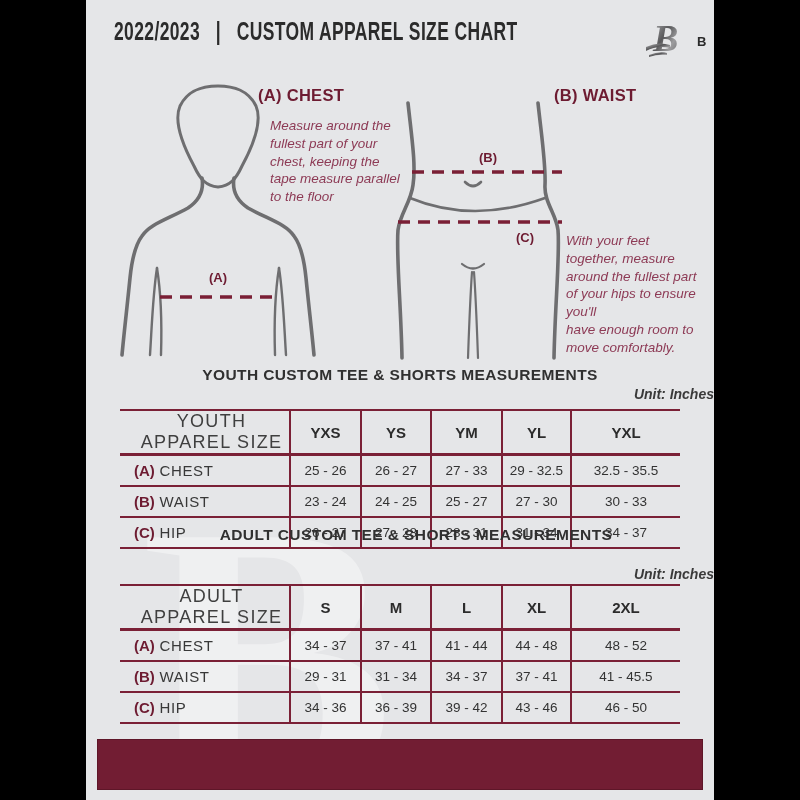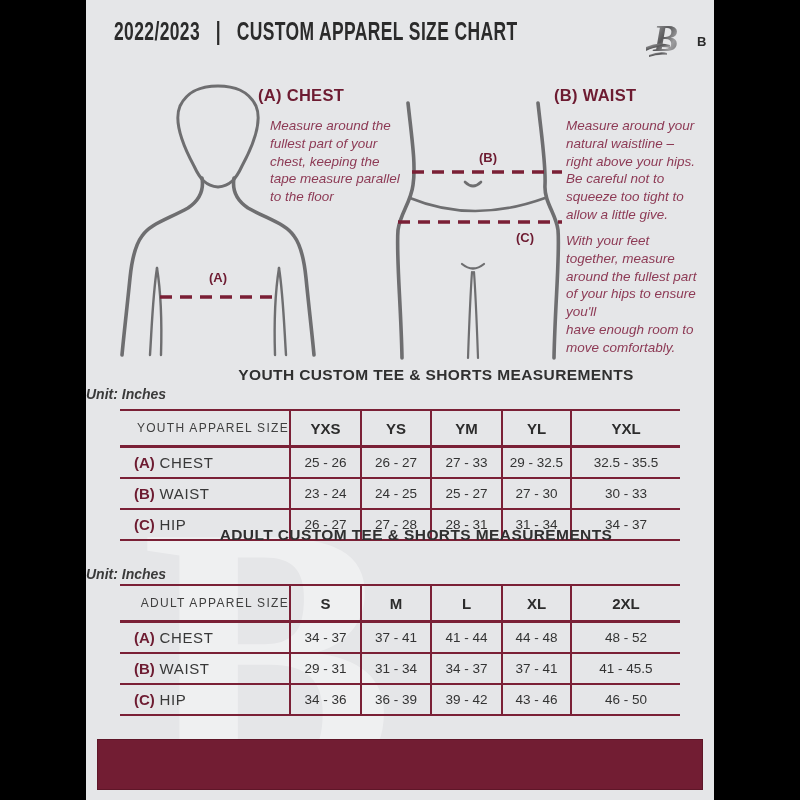--- a/index.html
+++ b/index.html
@@ -25,30 +25,30 @@
   #instr-chest{left:172px;top:86px;width:175px;}
   #instr-waist{left:468px;top:86px;width:158px;}
   #instr-hips{left:468px;top:220px;width:158px;}
 
   .fig{position:absolute;z-index:1;}
   #fig-torso{left:28px;top:78px;}
   #fig-hips{left:306px;top:100px;}
 
   
   .tbl-title{position:absolute;left:0;width:628px;text-align:center;font-size:15.5px;font-weight:700;color:#303030;letter-spacing:.4px;z-index:2;}
-  .tbl-unit{position:absolute;left:0;width:628px;text-align:left;font-size:14px;font-style:italic;font-weight:700;color:#3a3a3a;z-index:2;}
-  #youth-title{top:366px;margin-left:36px;} #youth-unit{top:386px;}
+  .tbl-unit{position:absolute;left:0;width:628px;text-align:right;font-size:14px;font-style:italic;font-weight:700;color:#3a3a3a;z-index:2;}
+  #youth-title{top:366px;} #youth-unit{top:386px;}
   #adult-title{top:526px;padding-left:16px;} #adult-unit{top:566px;}
   .size-table{position:absolute;left:34px;width:560px;border-collapse:collapse;table-layout:fixed;z-index:2;}
   #youth-table{top:409px;} #adult-table{top:584px;}
   .size-table th,.size-table td{padding:0;}
   .size-table tr.head-row th{height:34px;border-top:2px solid #7a2036;border-bottom:3px solid #7a2036;}
   .size-table tr.data-row td{height:29px;border-bottom:2px solid #7a2036;}
   .size-table th.size,.size-table td.val{border-left:2px solid #7a2036;}
-  th.corner{font-size:12px;font-weight:400;color:#3f3f3f;letter-spacing:1.3px;text-align:right;padding-left:14px;}
+  th.corner{font-size:18px;font-weight:400;color:#3f3f3f;letter-spacing:1.3px;text-align:center;padding-left:14px;}
   th.size{font-size:15px;font-weight:700;color:#2c2c2c;text-align:center;}
   td.label-cell{font-size:15px;color:#383838;text-align:left;padding-left:14px;letter-spacing:.6px;}
   td.label-cell .pfx{font-weight:700;color:#6d1b31;letter-spacing:0;}
   td.val{font-size:13.5px;color:#333;text-align:center;}
 
   
   .footer-bar{position:absolute;left:11px;top:739px;width:606px;height:51px;background:#721d33;
               border:1px solid #5e1628;box-sizing:border-box;z-index:4;}
 </style>
 </head>
@@ -117,26 +117,20 @@
   <div class="instr" id="instr-chest">
     <h3>(A) CHEST</h3>
     <p>Measure around the
 fullest part of your
 chest, keeping the
 tape measure parallel
 to the floor</p>
   </div>
   <div class="instr" id="instr-waist">
     <h3>(B) WAIST</h3>
-    <p>Measure around your
-natural waistline –
-right above your hips.
-Be careful not to
-squeeze too tight to
-allow a little give.</p>
   </div>
   <div class="instr" id="instr-hips">
     <p>With your feet
 together, measure
 around the fullest part
 of your hips to ensure
 you'll
 have enough room to
 move comfortably.</p>
   </div>

